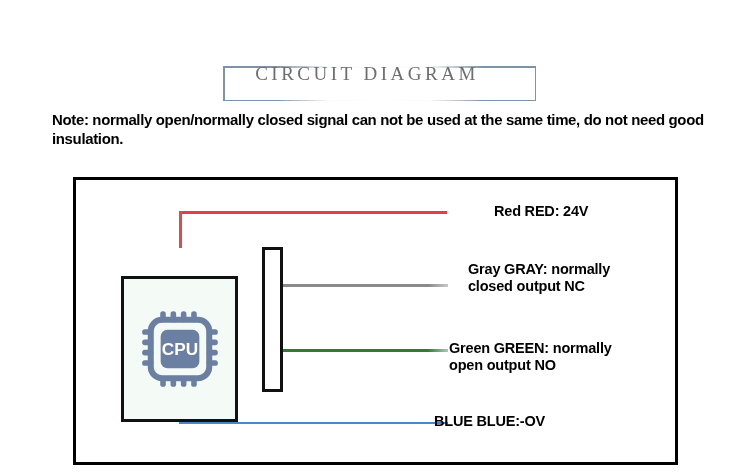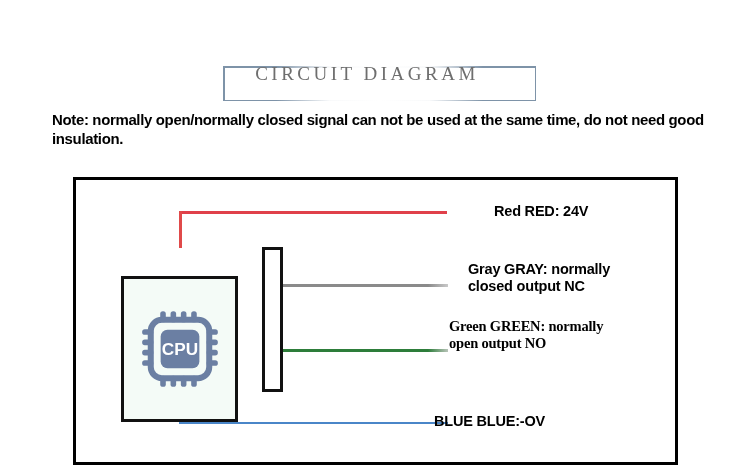--- a/index.html
+++ b/index.html
@@ -163,21 +163,21 @@
     font-family: "Liberation Sans", sans-serif;
     font-weight: bold;
     font-size: 14.5px;
     line-height: 17px;
     color: #000000;
     letter-spacing: -0.2px;
     white-space: pre-line;
   }
   #label-red   { left: 449px; top: 203px; margin-left: 45px; }
   #label-gray  { left: 449px; top: 261px; margin-left: 19px; }
-  #label-green { left: 449px; top: 318px; font-family: Liberation Serif, serif; }
+  #label-green { left: 449px; top: 340px; }
   #label-blue  { left: 434px; top: 413px; }
 </style>
 </head>
 <body>
 
 <div id="title-frame">
   <div class="tf-edge tf-top"></div>
   <div class="tf-edge tf-bottom"></div>
   <div class="tf-edge tf-left"></div>
   <div class="tf-edge tf-right"></div>

